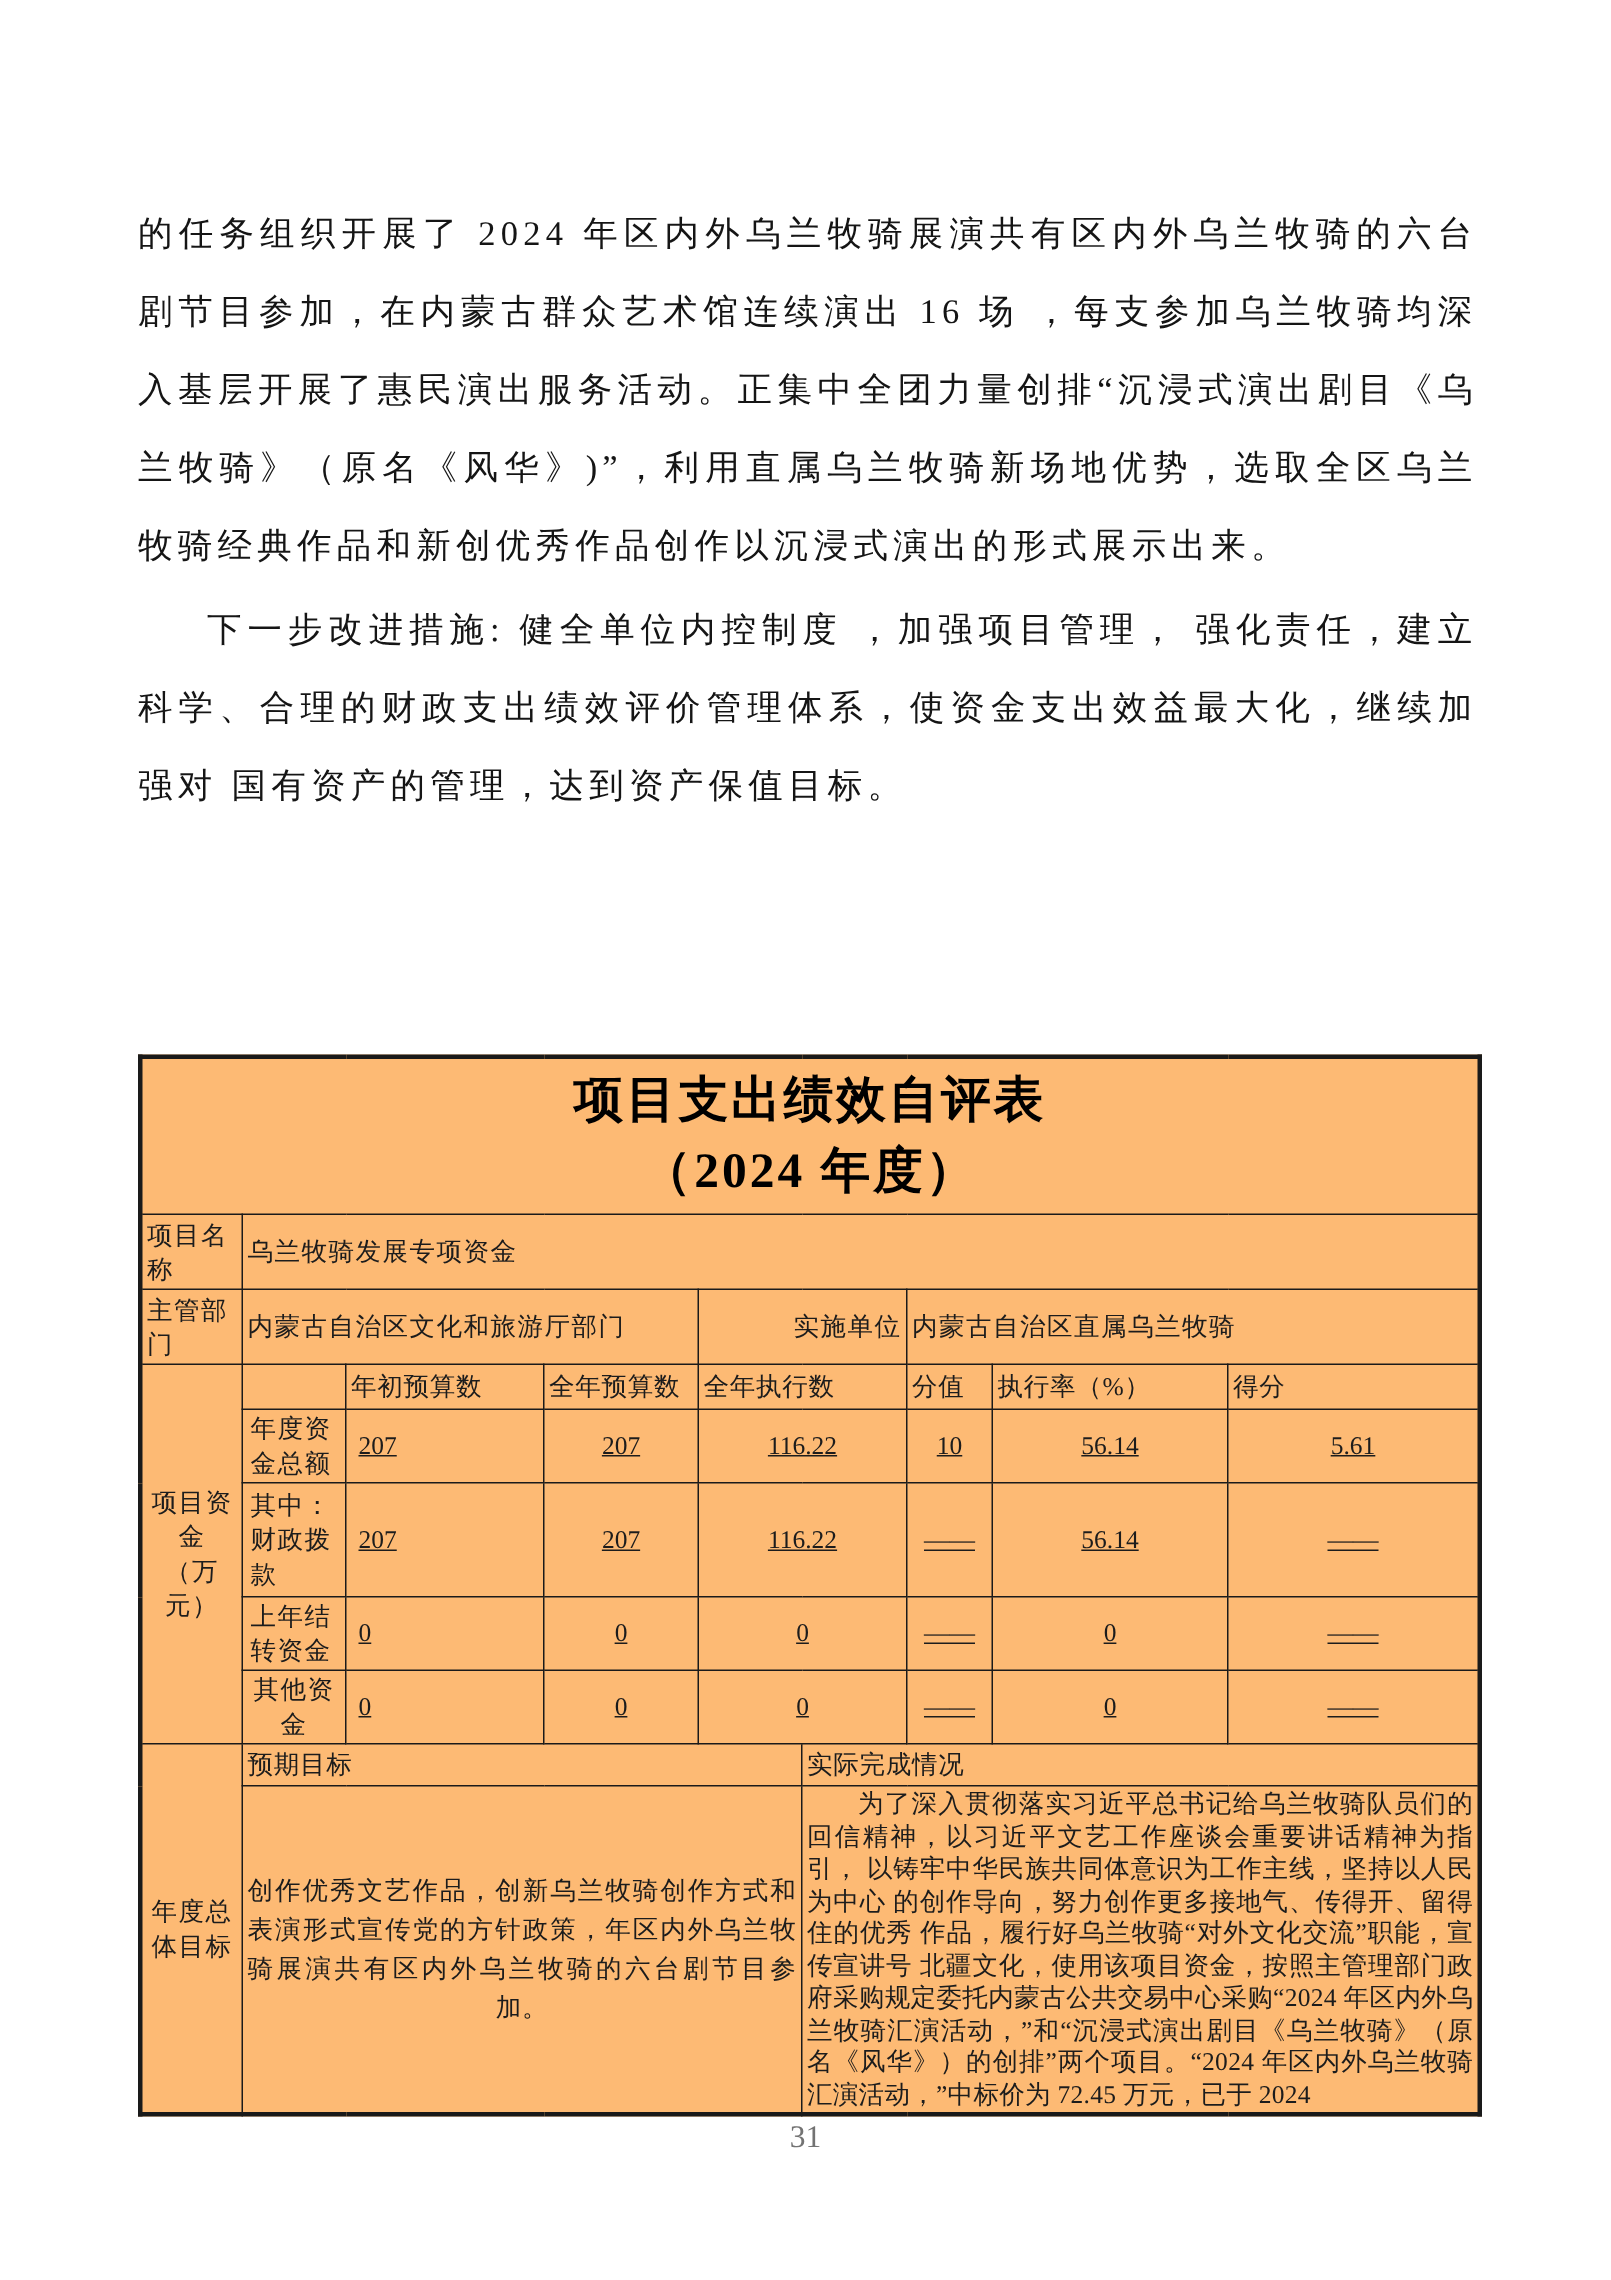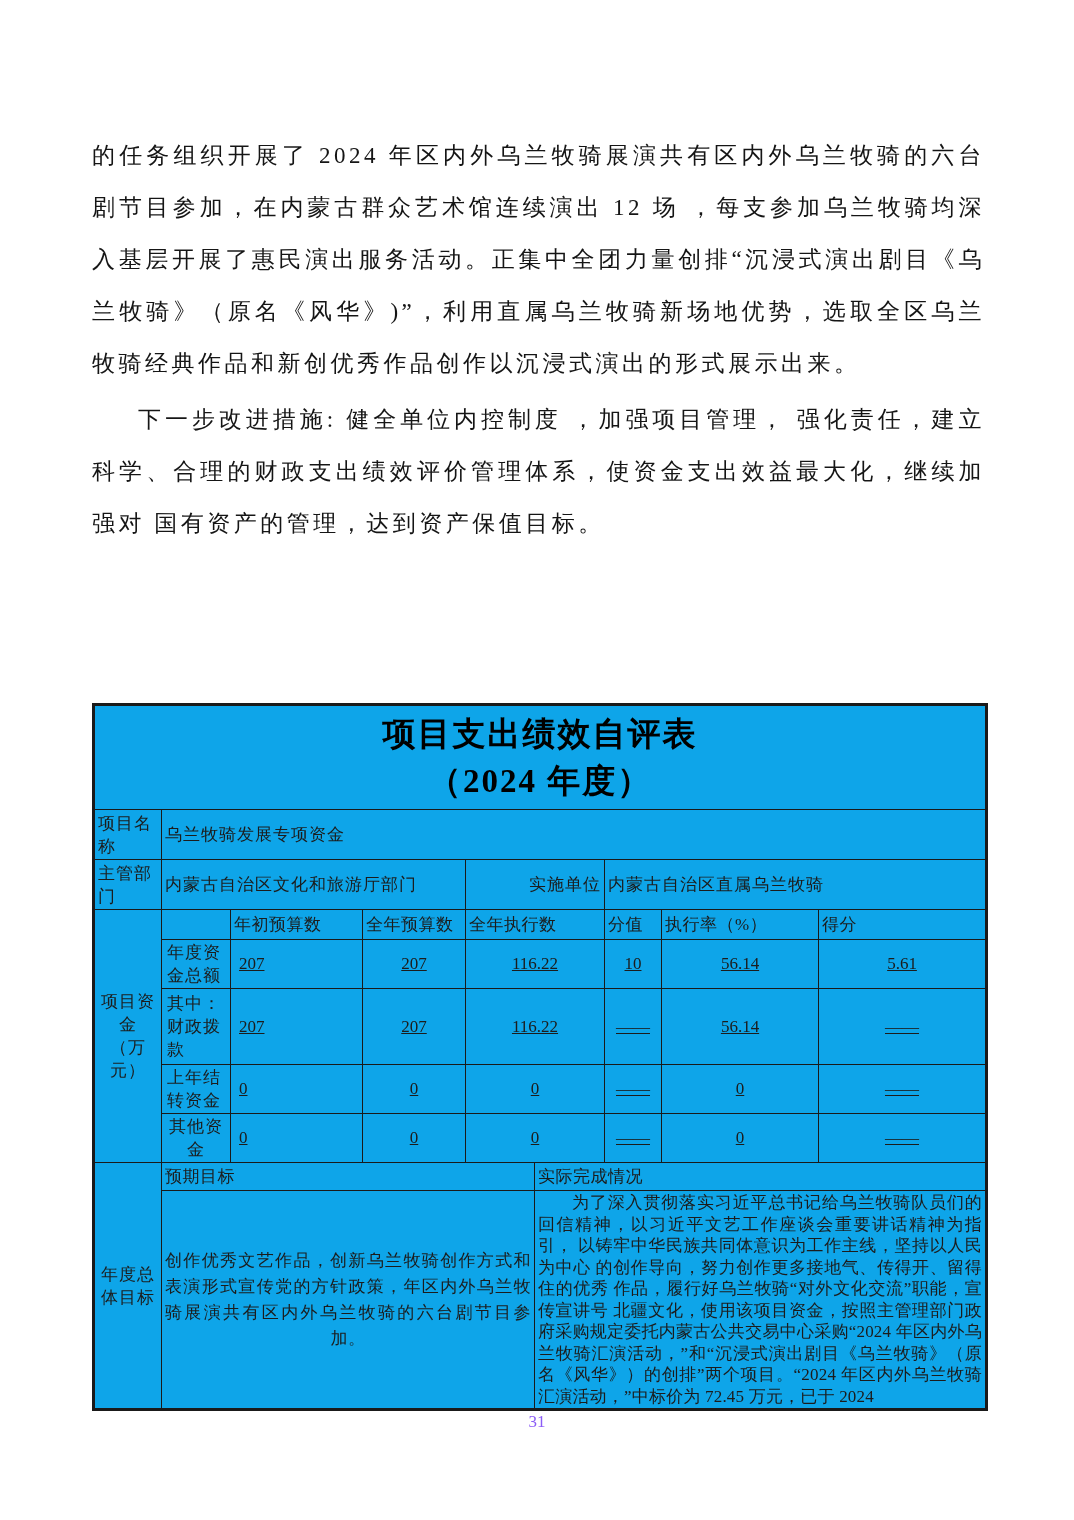--- a/index.html
+++ b/index.html
@@ -38,21 +38,21 @@
 
   
   table.eval {
     position: absolute;
     left: 92px;
     top: 703px;
     width: 893px;
     border-collapse: collapse;
     table-layout: fixed;
     border: 3px solid #1a1a1a;
-    background: #0ea5e9;
+    background: #fdba74;
   }
   table.eval td {
     border: 1.6px solid #1a1a1a;
     vertical-align: middle;
     padding: 1px 3px;
     font-size: 17px;
     color: #1c1c1c;
     overflow: hidden;
   }
   .title-cell {
@@ -113,31 +113,31 @@
     padding: 3px 7px 2px 7px;
     vertical-align: top;
   }
   
   .pagenum {
     position: absolute;
     top: 1412px;
     left: 0;
     width: 1074px;
     text-align: center;
-    font-size: 17px;
-    color: #8b5cf6;
+    font-size: 21px;
+    color: #737373;
   }
 </style>
 </head>
 <body>
 
 <div class="page">
 
   <div class="body-text">
-    <p>的任务组织开展了 2024 年区内外乌兰牧骑展演共有区内外乌兰牧骑的六台剧节目参加，在内蒙古群众艺术馆连续演出 12 场 ，每支参加乌兰牧骑均深入基层开展了惠民演出服务活动。正集中全团力量创排“沉浸式演出剧目《乌兰牧骑》（原名《风华》)”，利用直属乌兰牧骑新场地优势，选取全区乌兰牧骑经典作品和新创优秀作品创作以沉浸式演出的形式展示出来。</p>
+    <p>的任务组织开展了 2024 年区内外乌兰牧骑展演共有区内外乌兰牧骑的六台剧节目参加，在内蒙古群众艺术馆连续演出 16 场 ，每支参加乌兰牧骑均深入基层开展了惠民演出服务活动。正集中全团力量创排“沉浸式演出剧目《乌兰牧骑》（原名《风华》)”，利用直属乌兰牧骑新场地优势，选取全区乌兰牧骑经典作品和新创优秀作品创作以沉浸式演出的形式展示出来。</p>
     <p class="ind">下一步改进措施: 健全单位内控制度 ，加强项目管理， 强化责任，建立科学、合理的财政支出绩效评价管理体系，使资金支出效益最大化，继续加强对 国有资产的管理，达到资产保值目标。</p>
   </div>
 
   <table class="eval">
     <colgroup>
       <col style="width:68px">
         <col style="width:69px">
         <col style="width:132px">
       <col style="width:103px">
         <col style="width:69px">

